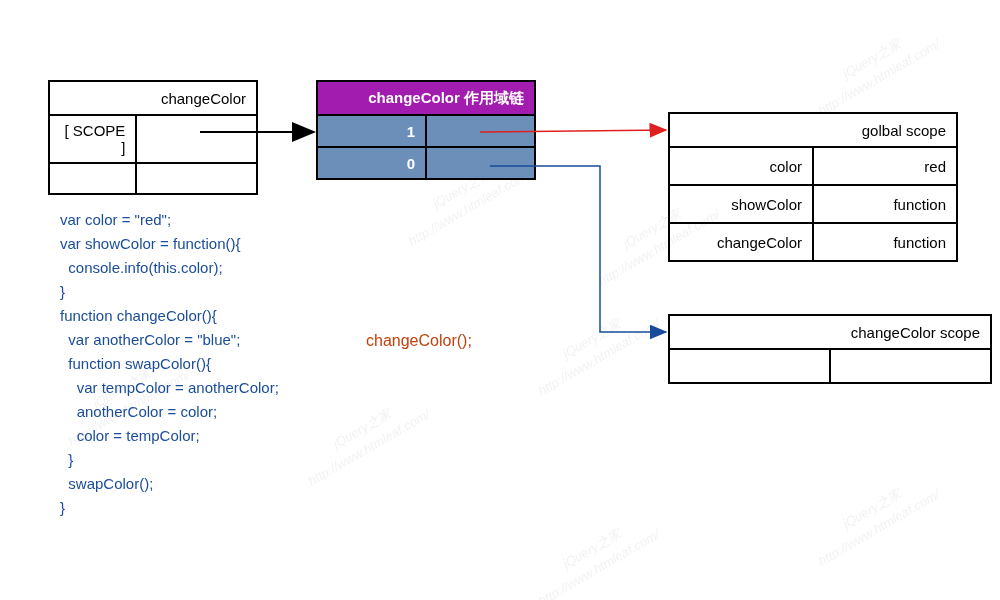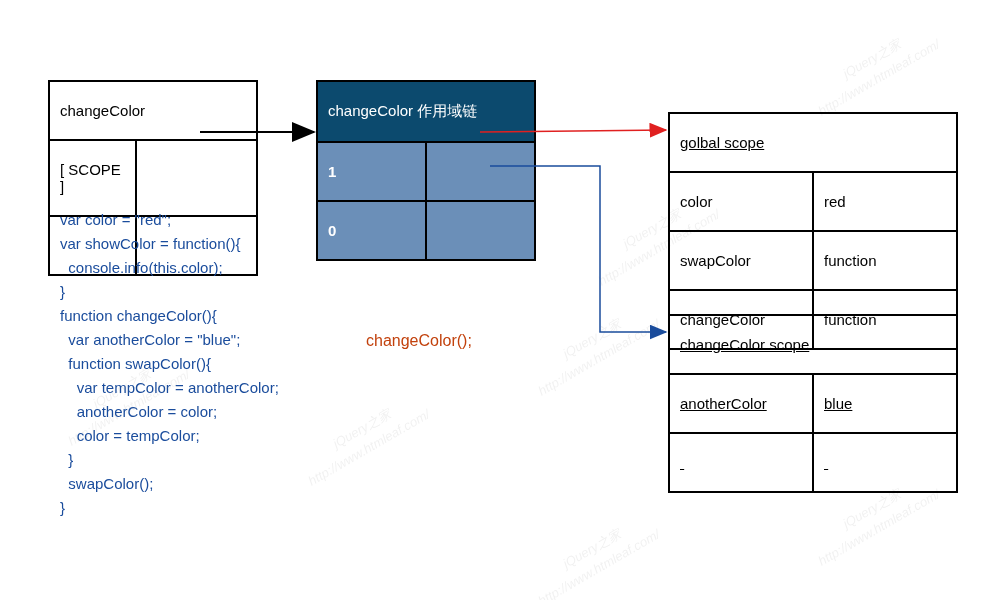--- a/index.html
+++ b/index.html
@@ -1,39 +1,39 @@
 <!DOCTYPE html>
 <html><head>
 <meta charset="utf-8">
 <style>
   * { box-sizing: border-box; margin: 0; padding: 0; }
   body { font-family: Arial, "Microsoft YaHei", sans-serif; width: 1000px; height: 600px; position: relative; background: #fff; }
   
   .box-table { position: absolute; border-collapse: collapse; }
-  .box-table td, .box-table th { border: 2px solid #000; text-align: left; padding: 20px 10px; font-size: 15px; }
+  .box-table td, .box-table th { border: 2px solid #000; text-align: right; padding: 6px 10px; font-size: 15px; }
   
   
   .cc-box { left: 48px; top: 80px; width: 210px; }
   .cc-box th { font-weight: normal; height: 34px; }
   .cc-box td { height: 30px; border-radius: 10px; }
   
   
   .chain-box { left: 316px; top: 80px; width: 220px; }
-  .chain-box th { background: #0c4a6e; color: #fff; font-weight: normal; height: 34px; border-color: #000; }
+  .chain-box th { background: #a21caf; color: #fff; font-weight: bold; height: 34px; border-color: #000; }
   .chain-box td { background: #6b8fb8; color: #fff; font-weight: bold; height: 32px; border-color: #000; }
   .chain-box .idx { width: 50%; }
   .chain-box .ptr { width: 50%; }
   
   
   .global-box { left: 668px; top: 112px; width: 290px; }
-  .global-box th { font-weight: normal; height: 34px; text-decoration: underline; }
-  .global-box td { height: 48px; width: 50%; margin-left: 32px; }
+  .global-box th { font-weight: normal; height: 34px; }
+  .global-box td { height: 38px; width: 50%; margin-left: 32px; }
   
   
-  .ccscope-box { left: 668px; top: 314px; width: 290px; text-decoration: underline; }
+  .ccscope-box { left: 668px; top: 314px; width: 324px; }
   .ccscope-box th { font-weight: normal; height: 34px; }
   .ccscope-box td { height: 34px; width: 50%; }
   
   
   .code { position: absolute; left: 60px; top: 208px; font-size: 15px; color: #1a4c9c; line-height: 1.6; font-family: Arial, sans-serif; white-space: pre; }
   
   
   .call-label { position: absolute; left: 366px; top: 332px; color: #c2410c; font-size: 16px; }
   
   
@@ -96,39 +96,35 @@
 <table class="box-table global-box">
   <tbody>
       <tr>
         <th colspan="2">golbal scope</th>
       </tr>
   <tr>
     <td>color</td>
     <td>red</td>
   </tr>
   <tr>
-    <td>swapColor</td>
+    <td>showColor</td>
     <td>function</td>
   </tr>
   <tr>
     <td>changeColor</td>
     <td>function</td>
   </tr>
 </tbody>
   </table>
 
 <table class="box-table ccscope-box">
   <tbody>
       <tr>
         <th colspan="2">changeColor scope</th>
       </tr>
-  <tr>
-    <td>anotherColor</td>
-    <td>blue</td>
-  </tr>
   <tr>
     <td>&nbsp;</td>
     <td>&nbsp;</td>
   </tr>
 </tbody>
   </table>
 
 <div class="code">var color = "red";
 var showColor = function(){
   console.info(this.color);

